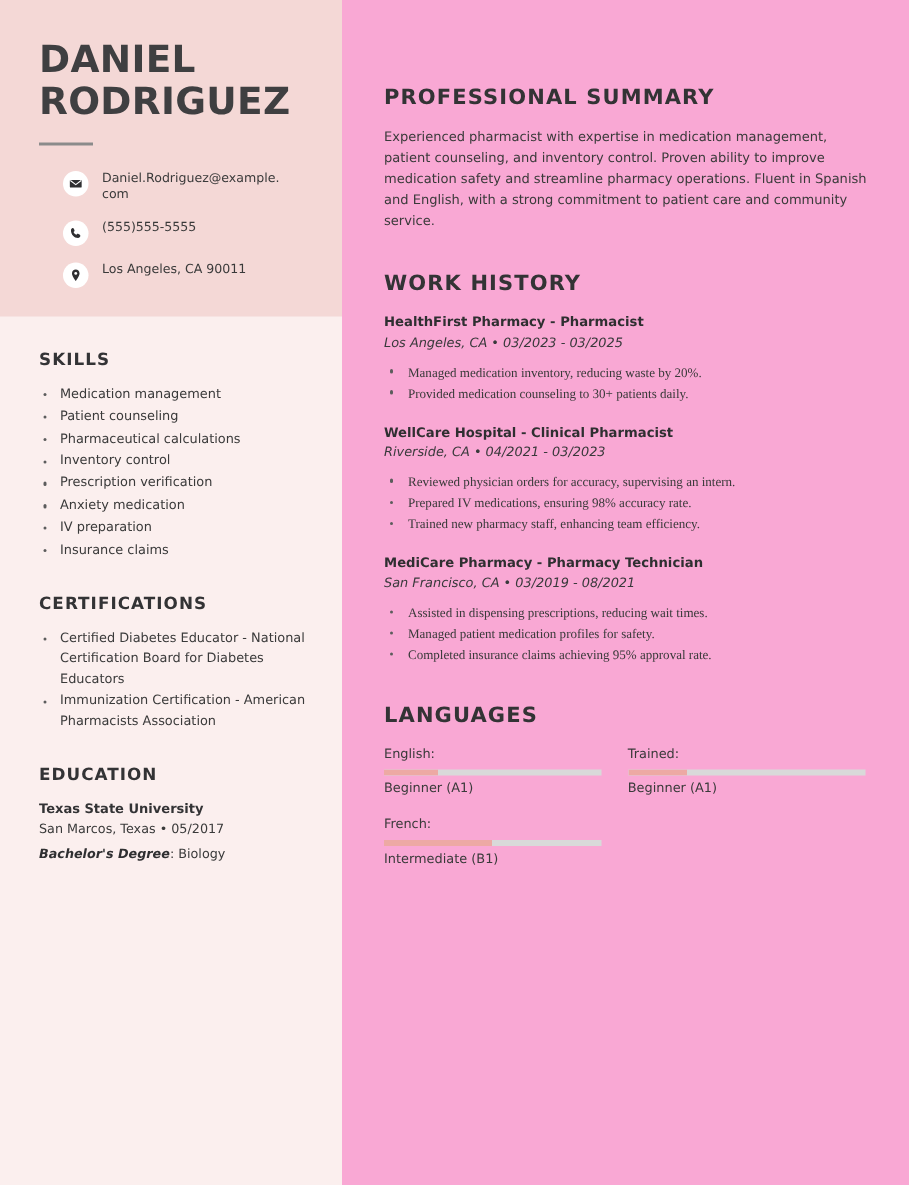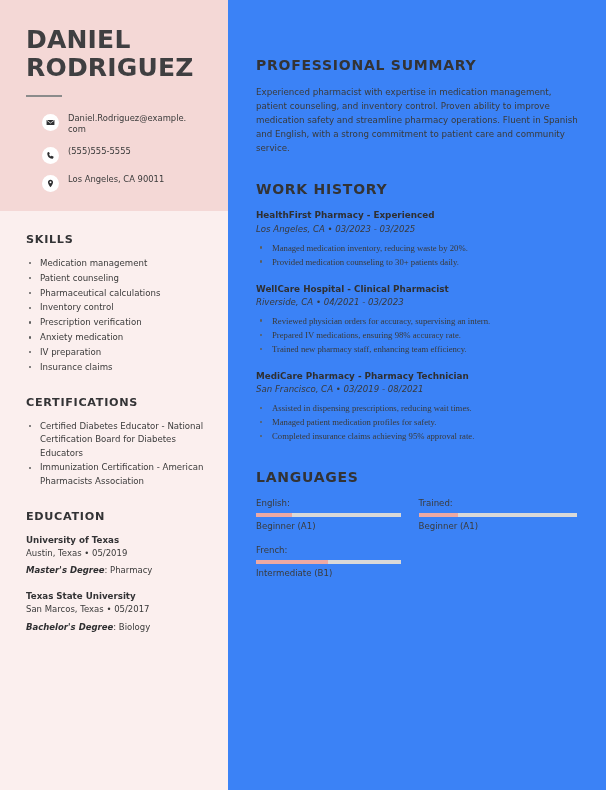--- a/index.html
+++ b/index.html
@@ -11,21 +11,21 @@
     width: 606px;
     height: 790px;
     font-family: "DejaVu Sans", sans-serif;
     color: #3a3a3a;
     overflow: hidden;
   }
   .page {
     position: relative;
     width: 606px;
     height: 790px;
-    background: #3b82f6;
+    background: #f9a8d4;
     display: flex;
   }
 
   
   .sidebar {
     width: 228px;
     min-width: 228px;
     background: #fbefee;
     position: relative;
   }
@@ -300,25 +300,20 @@
         <h2 class="side-heading">CERTIFICATIONS</h2>
         <ul class="side-bullets">
           <li>Certified Diabetes Educator - National Certification Board for Diabetes Educators</li>
           <li>Immunization Certification - American Pharmacists Association</li>
         </ul>
       </div>
 
       <div class="side-section">
         <h2 class="side-heading">EDUCATION</h2>
 
-        <div class="edu-entry">
-          <div class="edu-school">University of Texas</div>
-          <div class="edu-meta">Austin, Texas  •  05/2019</div>
-          <div class="edu-degree"><b>Master's Degree</b><span>: Pharmacy</span></div>
-        </div>
 
         <div class="edu-entry">
           <div class="edu-school">Texas State University</div>
           <div class="edu-meta">San Marcos, Texas  •  05/2017</div>
           <div class="edu-degree"><b>Bachelor's Degree</b><span>: Biology</span></div>
         </div>
 
       </div>
     </div>
   </div>
@@ -327,21 +322,21 @@
 
     <div class="main-section">
       <h2 class="main-heading">PROFESSIONAL SUMMARY</h2>
       <p class="summary-text">Experienced pharmacist with expertise in medication management, patient counseling, and inventory control. Proven ability to improve medication safety and streamline pharmacy operations. Fluent in Spanish and English, with a strong commitment to patient care and community service.</p>
     </div>
 
     <div class="main-section">
       <h2 class="main-heading">WORK HISTORY</h2>
 
       <div class="job">
-        <div class="job-title">HealthFirst Pharmacy - Experienced</div>
+        <div class="job-title">HealthFirst Pharmacy - Pharmacist</div>
         <div class="job-meta">Los Angeles, CA  •  03/2023 - 03/2025</div>
         <ul class="job-bullets">
           <li>Managed medication inventory, reducing waste by 20%.</li>
           <li>Provided medication counseling to 30+ patients daily.</li>
         </ul>
       </div>
 
       <div class="job">
         <div class="job-title">WellCare Hospital - Clinical Pharmacist</div>
         <div class="job-meta">Riverside, CA  •  04/2021 - 03/2023</div>

